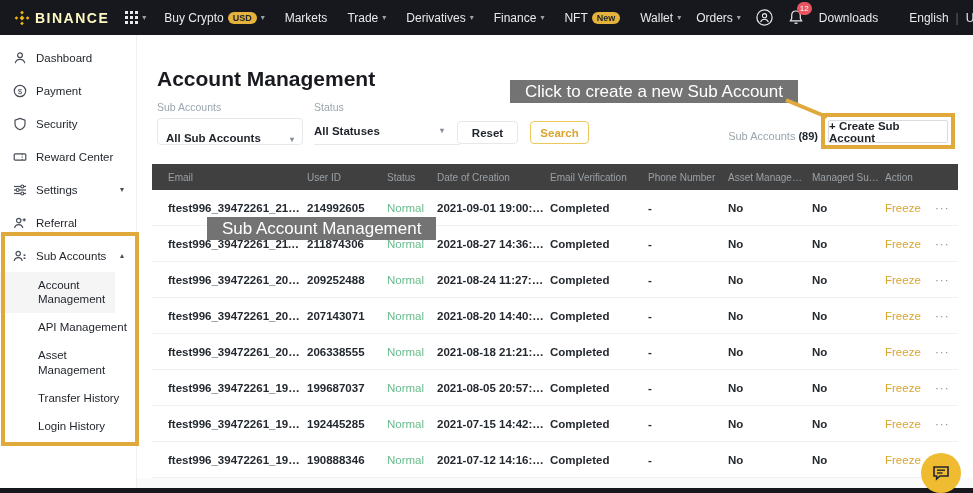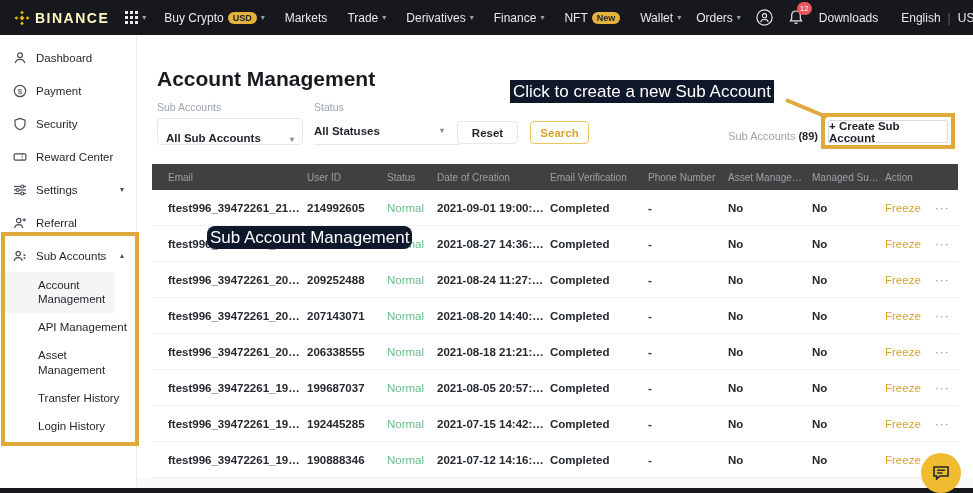--- a/index.html
+++ b/index.html
@@ -65,22 +65,22 @@
   .c-more { color:#848e9c; letter-spacing:1px; cursor:pointer; }
 
   
   .strip-light { position:absolute; left:0; right:0; top:478px; height:10px; background:#fafafa; }
   .strip-dark { position:absolute; left:0; right:0; top:488px; height:5px; background:#16181d; }
   .chat-fab { position:absolute; left:921px; top:453px; width:40px; height:40px; border-radius:50%;
               background:#eebb31; display:flex; align-items:center; justify-content:center; z-index:8; cursor:pointer; }
 
   
   .ann { position:absolute; z-index:6; }
-  .ann-label { background:#0f172a; color:#fff; font-size:17px; display:flex; align-items:center;
-               padding:0 3px; height:23px; white-space:nowrap; }
+  .ann-label { background:#737373; color:#fff; font-size:17px; display:flex; align-items:center;
+               padding:0 15px; height:23px; white-space:nowrap; }
   .ann-box { border:4px solid #e0a93c; background:transparent; }
   .ann-svg { position:absolute; left:0; top:0; width:973px; height:493px; z-index:6; pointer-events:none; }
 </style>
 </head>
 <body>
 
 <div class="page">
 
   <div class="navbar">
     <div class="nav-left">
@@ -153,21 +153,21 @@
           <path d="M4.6 13.2 c0.6-2.1 2.1-3 3.9-3 s3.3 0.9 3.9 3" fill="none" stroke="#e9eaec" stroke-width="1.1"></path>
         </svg>
       </div>
       <div class="nav-icon">
         <svg width="16" height="17" viewBox="0 0 16 17">
           <path d="M8 2 c2.6 0 4.3 1.8 4.3 4.4 v3.2 l1.3 2.2 H2.4 l1.3 -2.2 V6.4 C3.7 3.8 5.4 2 8 2 Z" fill="none" stroke="#e9eaec" stroke-width="1.2"></path>
           <path d="M6.6 13.6 a1.6 1.6 0 0 0 2.8 0" fill="none" stroke="#e9eaec" stroke-width="1.2"></path>
         </svg>
         <span class="badge">12</span>
       </div>
-      <div class="nav-item" style="margin-right:8px;">
+      <div class="nav-item" style="margin-right:16px;">
         <span>Downloads</span>
       </div>
       <div class="lang-cur">
         <span>English</span>
         <span class="lang-sep">|</span>
         <span>USD</span>
       </div>
     </div>
   </div>
 
@@ -393,20 +393,20 @@
   <div class="strip-dark"></div>
   <div class="chat-fab">
     <svg width="20" height="20" viewBox="0 0 20 20">
       <path d="M3 4 h14 v9 h-8 l-3.4 3 v-3 H3 Z" fill="none" stroke="#23262d" stroke-width="1.6"></path>
       <line x1="6" y1="7.2" x2="14" y2="7.2" stroke="#23262d" stroke-width="1.4"></line>
       <line x1="6" y1="10" x2="11.5" y2="10" stroke="#23262d" stroke-width="1.4"></line>
     </svg>
   </div>
 
   <div class="ann ann-label" style="left:510px; top:80px;">Click to create a new Sub Account</div>
-  <div class="ann ann-label" style="left:207px; top:226px;border-radius:8px;">Sub Account Management</div>
+  <div class="ann ann-label" style="left:207px; top:217px;">Sub Account Management</div>
   <div class="ann ann-box" style="left:821px; top:113px; width:134px; height:36px;"></div>
   <div class="ann ann-box" style="left:1px; top:232px; width:138px; height:214px;"></div>
   <svg class="ann-svg">
     <line x1="786" y1="100" x2="827" y2="117" stroke="#e0a93c" stroke-width="4"></line>
   </svg>
 
 </div>
 
 </body></html>

